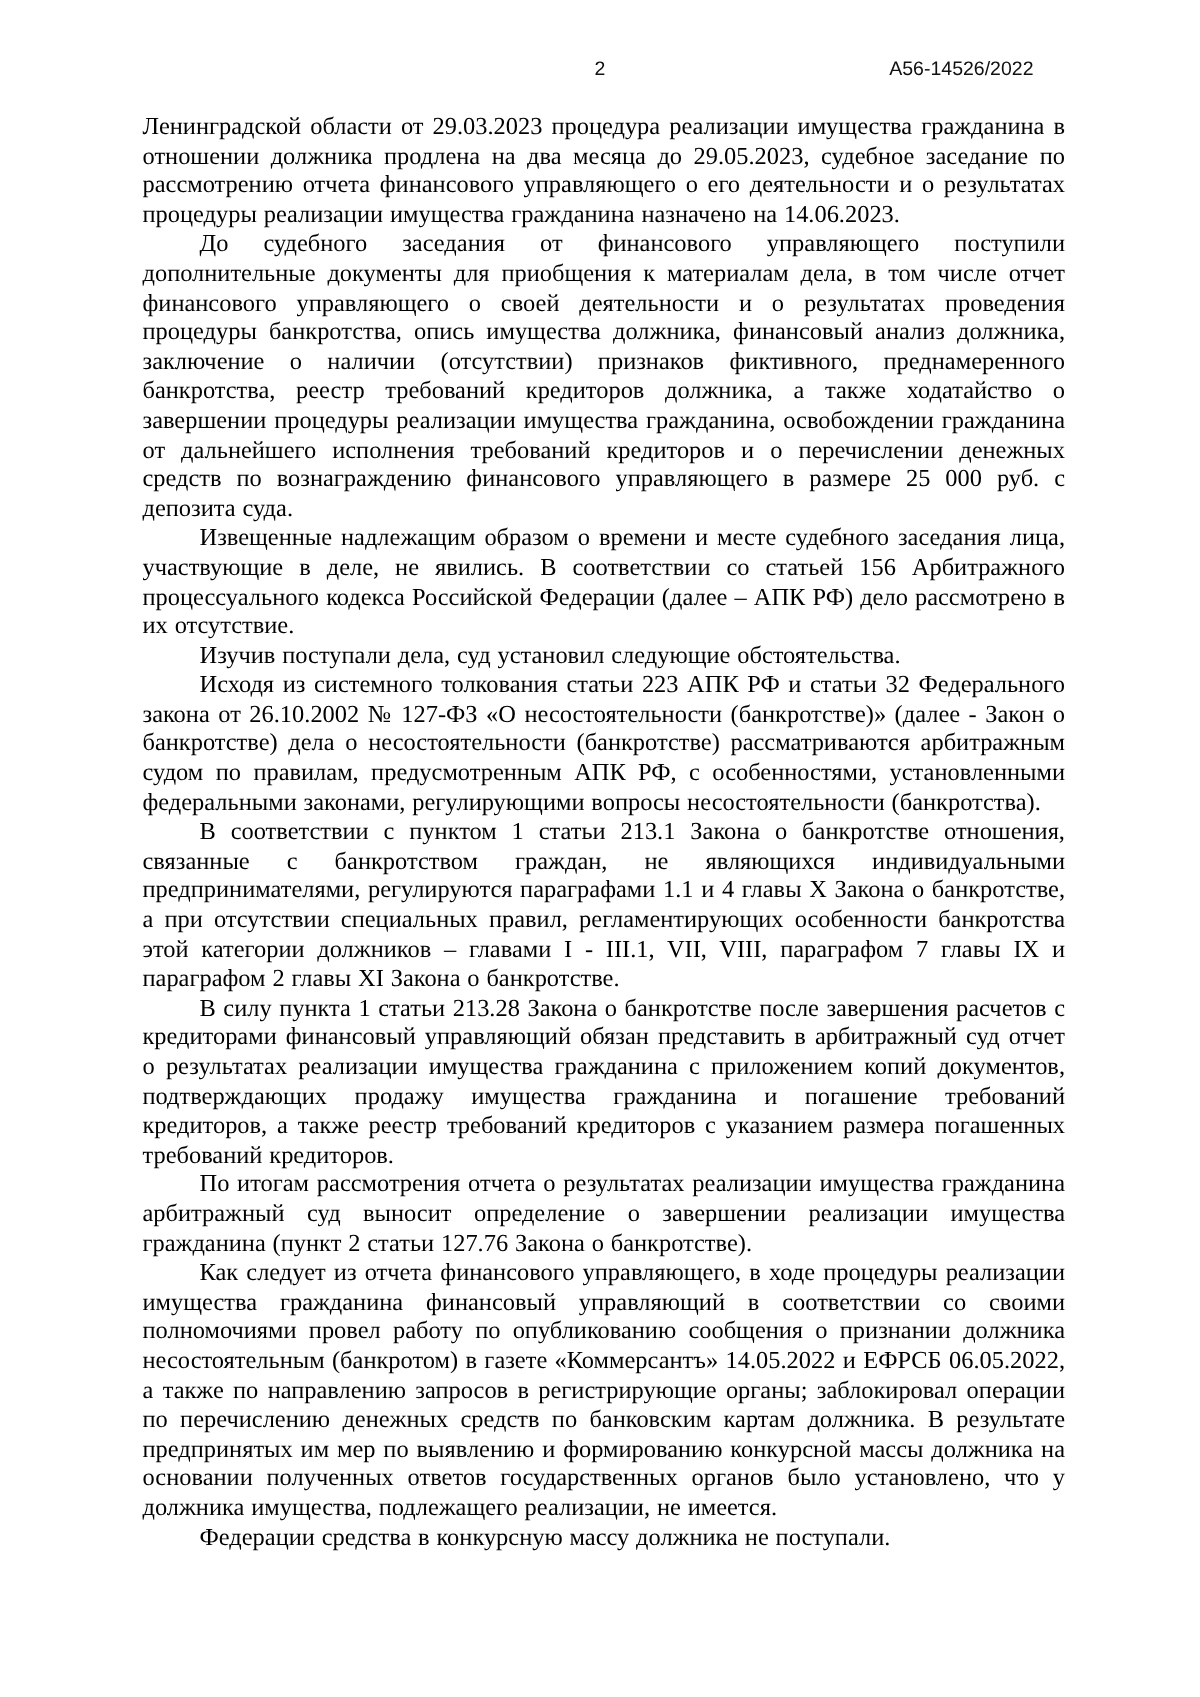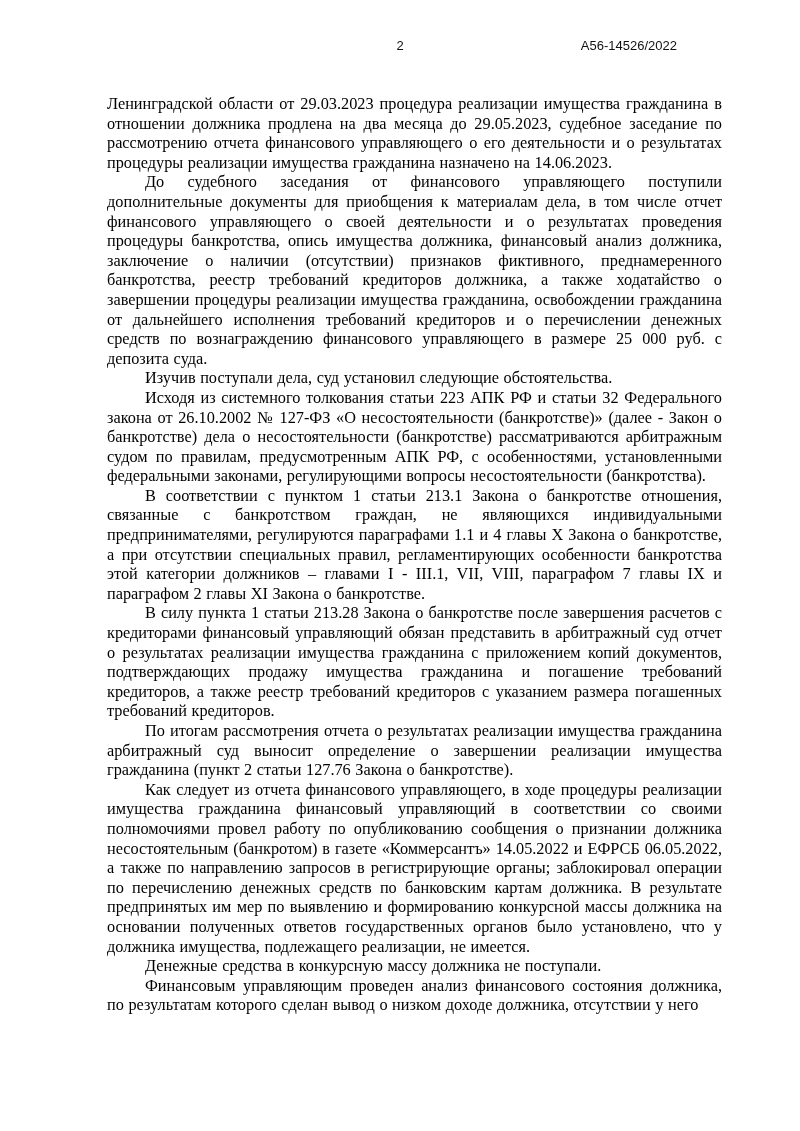--- a/index.html
+++ b/index.html
@@ -26,30 +26,29 @@
     color: #111111;
   }
   .page-number {
     position: absolute;
     left: 0;
     width: 800px;
     text-align: center;
   }
   .case-number {
     position: absolute;
-    right: 123px;
+    right: 111px;
     top: 0;
     text-align: left;
   }
   .doc-body {
     position: absolute;
     top: 74px;
-    left: 107px;
+    left: 95px;
     width: 615px;
-    margin-top: 20px;
   }
   .doc-body p {
     font-size: 16.3px;
     line-height: 19.6px;
     text-align: justify;
     text-indent: 38px;
     word-spacing: 0.5px;
   }
   .doc-body p.no-indent {
     text-indent: 0;
@@ -59,21 +58,21 @@
 <body>
 
 <div class="page-header">
   <div class="page-number">2</div>
   <div class="case-number">А56-14526/2022</div>
 </div>
 
 <div class="doc-body">
   <p class="no-indent">Ленинградской области от 29.03.2023 процедура реализации имущества гражданина в отношении должника продлена на два месяца до 29.05.2023, судебное заседание по рассмотрению отчета финансового управляющего о его деятельности и о результатах процедуры реализации имущества гражданина назначено на 14.06.2023.</p>
   <p>До судебного заседания от финансового управляющего поступили дополнительные документы для приобщения к материалам дела, в том числе отчет финансового управляющего о своей деятельности и о результатах проведения процедуры банкротства, опись имущества должника, финансовый анализ должника, заключение о наличии (отсутствии) признаков фиктивного, преднамеренного банкротства, реестр требований кредиторов должника, а также ходатайство о завершении процедуры реализации имущества гражданина, освобождении гражданина от дальнейшего исполнения требований кредиторов и о перечислении денежных средств по вознаграждению финансового управляющего в размере 25 000 руб. с депозита суда.</p>
+  <p>Извещенные надлежащим образом о времени и месте судебного заседания лица, участвующие в деле, не явились. В соответствии со статьей 156 Арбитражного процессуального кодекса Российской Федерации (далее – АПК РФ) дело рассмотрено в их отсутствие.</p>
   <p>Изучив поступали дела, суд установил следующие обстоятельства.</p>
   <p>Исходя из системного толкования статьи 223 АПК РФ и статьи 32 Федерального закона от 26.10.2002 № 127-ФЗ «О несостоятельности (банкротстве)» (далее - Закон о банкротстве) дела о несостоятельности (банкротстве) рассматриваются арбитражным судом по правилам, предусмотренным АПК РФ, с особенностями, установленными федеральными законами, регулирующими вопросы несостоятельности (банкротства).</p>
   <p>В соответствии с пунктом 1 статьи 213.1 Закона о банкротстве отношения, связанные с банкротством граждан, не являющихся индивидуальными предпринимателями, регулируются параграфами 1.1 и 4 главы X Закона о банкротстве, а при отсутствии специальных правил, регламентирующих особенности банкротства этой категории должников – главами I - III.1, VII, VIII, параграфом 7 главы IX и параграфом 2 главы XI Закона о банкротстве.</p>
   <p>В силу пункта 1 статьи 213.28 Закона о банкротстве после завершения расчетов с кредиторами финансовый управляющий обязан представить в арбитражный суд отчет о результатах реализации имущества гражданина с приложением копий документов, подтверждающих продажу имущества гражданина и погашение требований кредиторов, а также реестр требований кредиторов с указанием размера погашенных требований кредиторов.</p>
   <p>По итогам рассмотрения отчета о результатах реализации имущества гражданина арбитражный суд выносит определение о завершении реализации имущества гражданина (пункт 2 статьи 127.76 Закона о банкротстве).</p>
   <p>Как следует из отчета финансового управляющего, в ходе процедуры реализации имущества гражданина финансовый управляющий в соответствии со своими полномочиями провел работу по опубликованию сообщения о признании должника несостоятельным (банкротом) в газете «Коммерсантъ» 14.05.2022 и ЕФРСБ 06.05.2022, а также по направлению запросов в регистрирующие органы; заблокировал операции по перечислению денежных средств по банковским картам должника. В результате предпринятых им мер по выявлению и формированию конкурсной массы должника на основании полученных ответов государственных органов было установлено, что у должника имущества, подлежащего реализации, не имеется.</p>
-  <p>Денежные средства в конкурсную массу должника не поступали.</p>
-  <p>Финансовым управляющим проведен анализ финансового состояния должника, по результатам которого сделан вывод о низком доходе должника, отсутствии у него</p>
+  <p>Федерации средства в конкурсную массу должника не поступали.</p>
 </div>
 
 </body></html>

